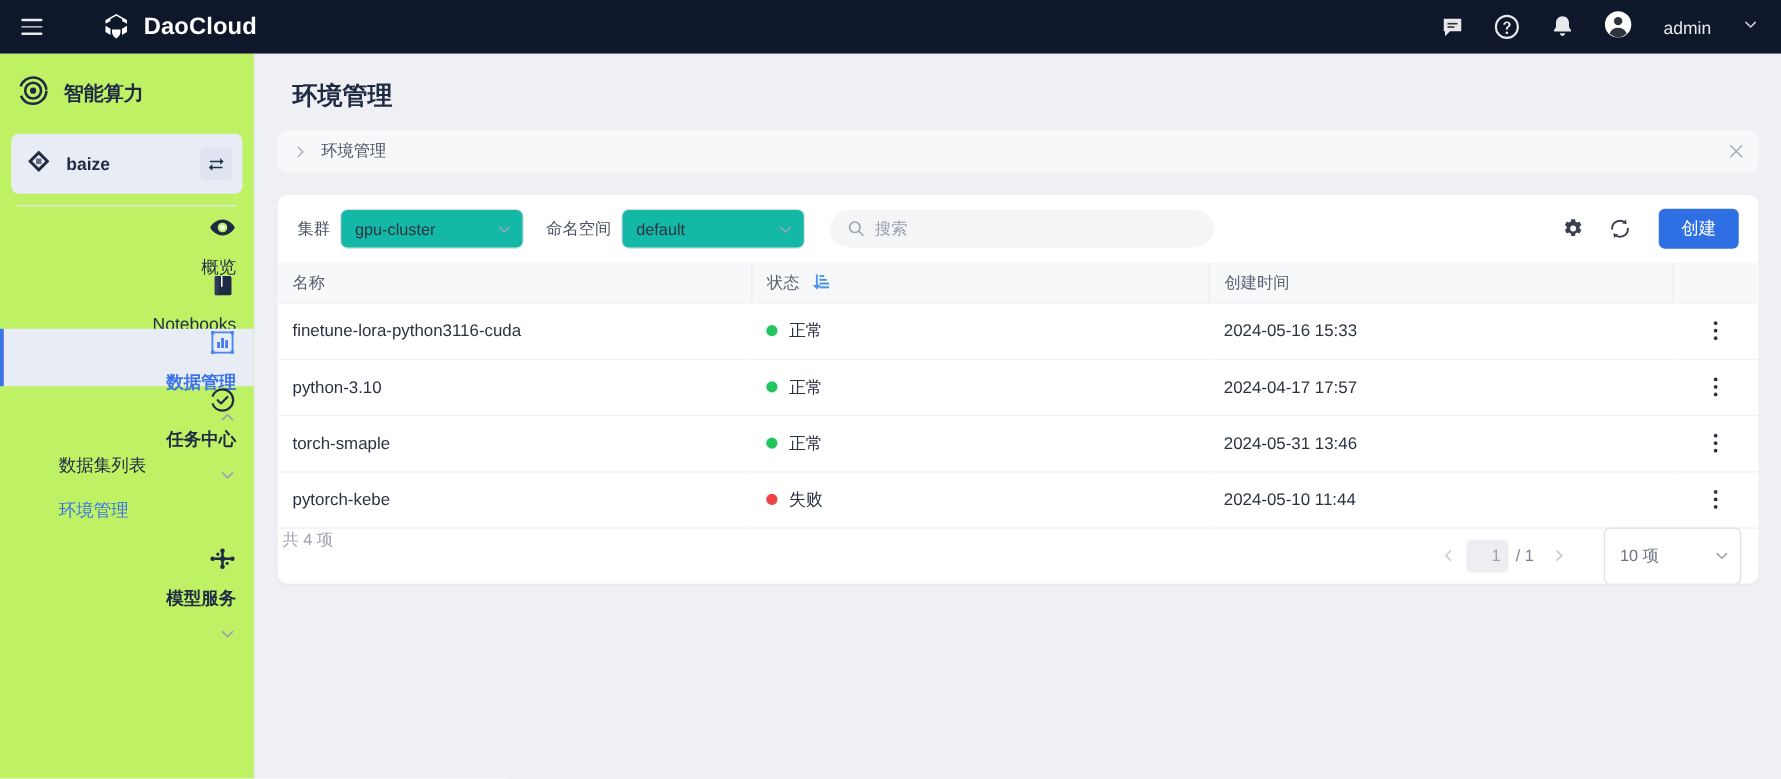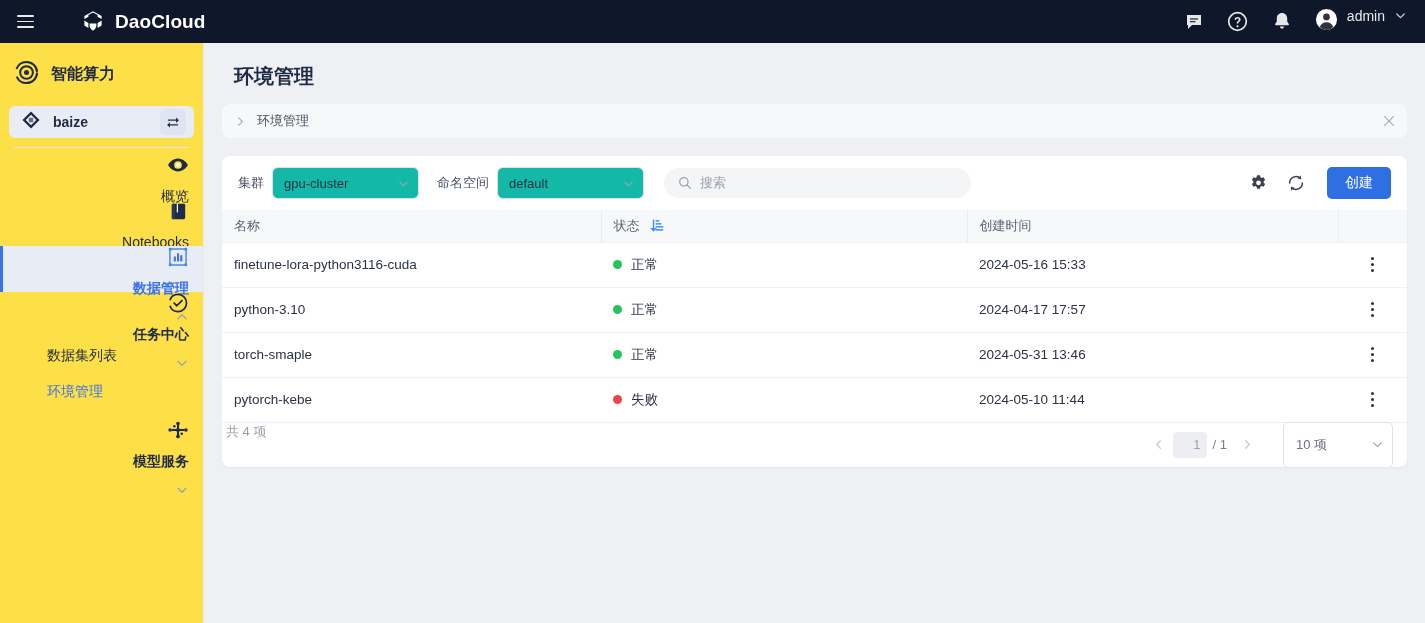--- a/index.html
+++ b/index.html
@@ -19,39 +19,39 @@
     padding: 0 18px 0 12px;
     color: #ffffff;
   }
   .hamburger { width: 26px; height: 26px; display:flex; flex-direction:column; justify-content:center; align-items:center; gap:4px; cursor:pointer; }
   .hamburger i { display:block; width:17px; height:1.6px; background:#e9eaec; border-radius:1px; }
   .brand { display:flex; align-items:center; gap:9px; margin-left: 42px; }
   .brand-logo { width: 26px; height: 26px; }
   .brand-name { font-size: 19px; font-weight: 700; letter-spacing: .1px; color:#fff; }
   .topbar-right { margin-left:auto; display:flex; align-items:center; gap:22px; }
   .tb-icon { width: 22px; height: 22px; display:flex; align-items:center; justify-content:center; cursor:pointer; color:#e7e8ea; }
-  .user-chip { display:flex; align-items:flex-start; gap:9px; cursor:pointer; }
+  .user-chip { display:flex; align-items:center; gap:25px; cursor:pointer; }
   .user-name { font-size: 14px; color:#e9eaec; }
   .chev-sm { color:#c9ccd2; }
 
   
   .body { flex: 1 1 auto; display:flex; min-height: 0; }
 
   
   .sidebar {
     width: 204px; flex: 0 0 204px;
-    background: #fde047;
+    background: #bef264;
     border-right: 1px solid #e8eaee;
     padding-top: 0;
     position: relative;
   }
   .side-title { display:flex; align-items:center; gap:12px; padding: 17px 0 17px 14px; }
   .side-title-text { font-size: 16px; font-weight: 700; color:#1f2a44; }
   .ctx-item {
-    margin: 0 9px; height: 32px; border-radius: 6px;
+    margin: 0 9px; height: 48px; border-radius: 6px;
     background: #e8ecf5;
     display:flex; align-items:center; padding: 0 8px 0 12px; gap:12px; cursor:pointer;
   }
   .ctx-label { font-size: 14px; font-weight: 700; color:#1f2a44; }
   .ctx-swap { margin-left:auto; width:26px; height:26px; display:flex; align-items:center; justify-content:center; border-radius:5px; background:#dfe5f0; color:#21304d; cursor:pointer;}
   .side-sep { height:1px; background:#e3e6ec; margin: 9px 14px 0 14px; }
 
   .nav { padding-top: 6px; }
   .nav-item {
     height: 46px; display:flex; align-items:flex-end; gap:12px;

